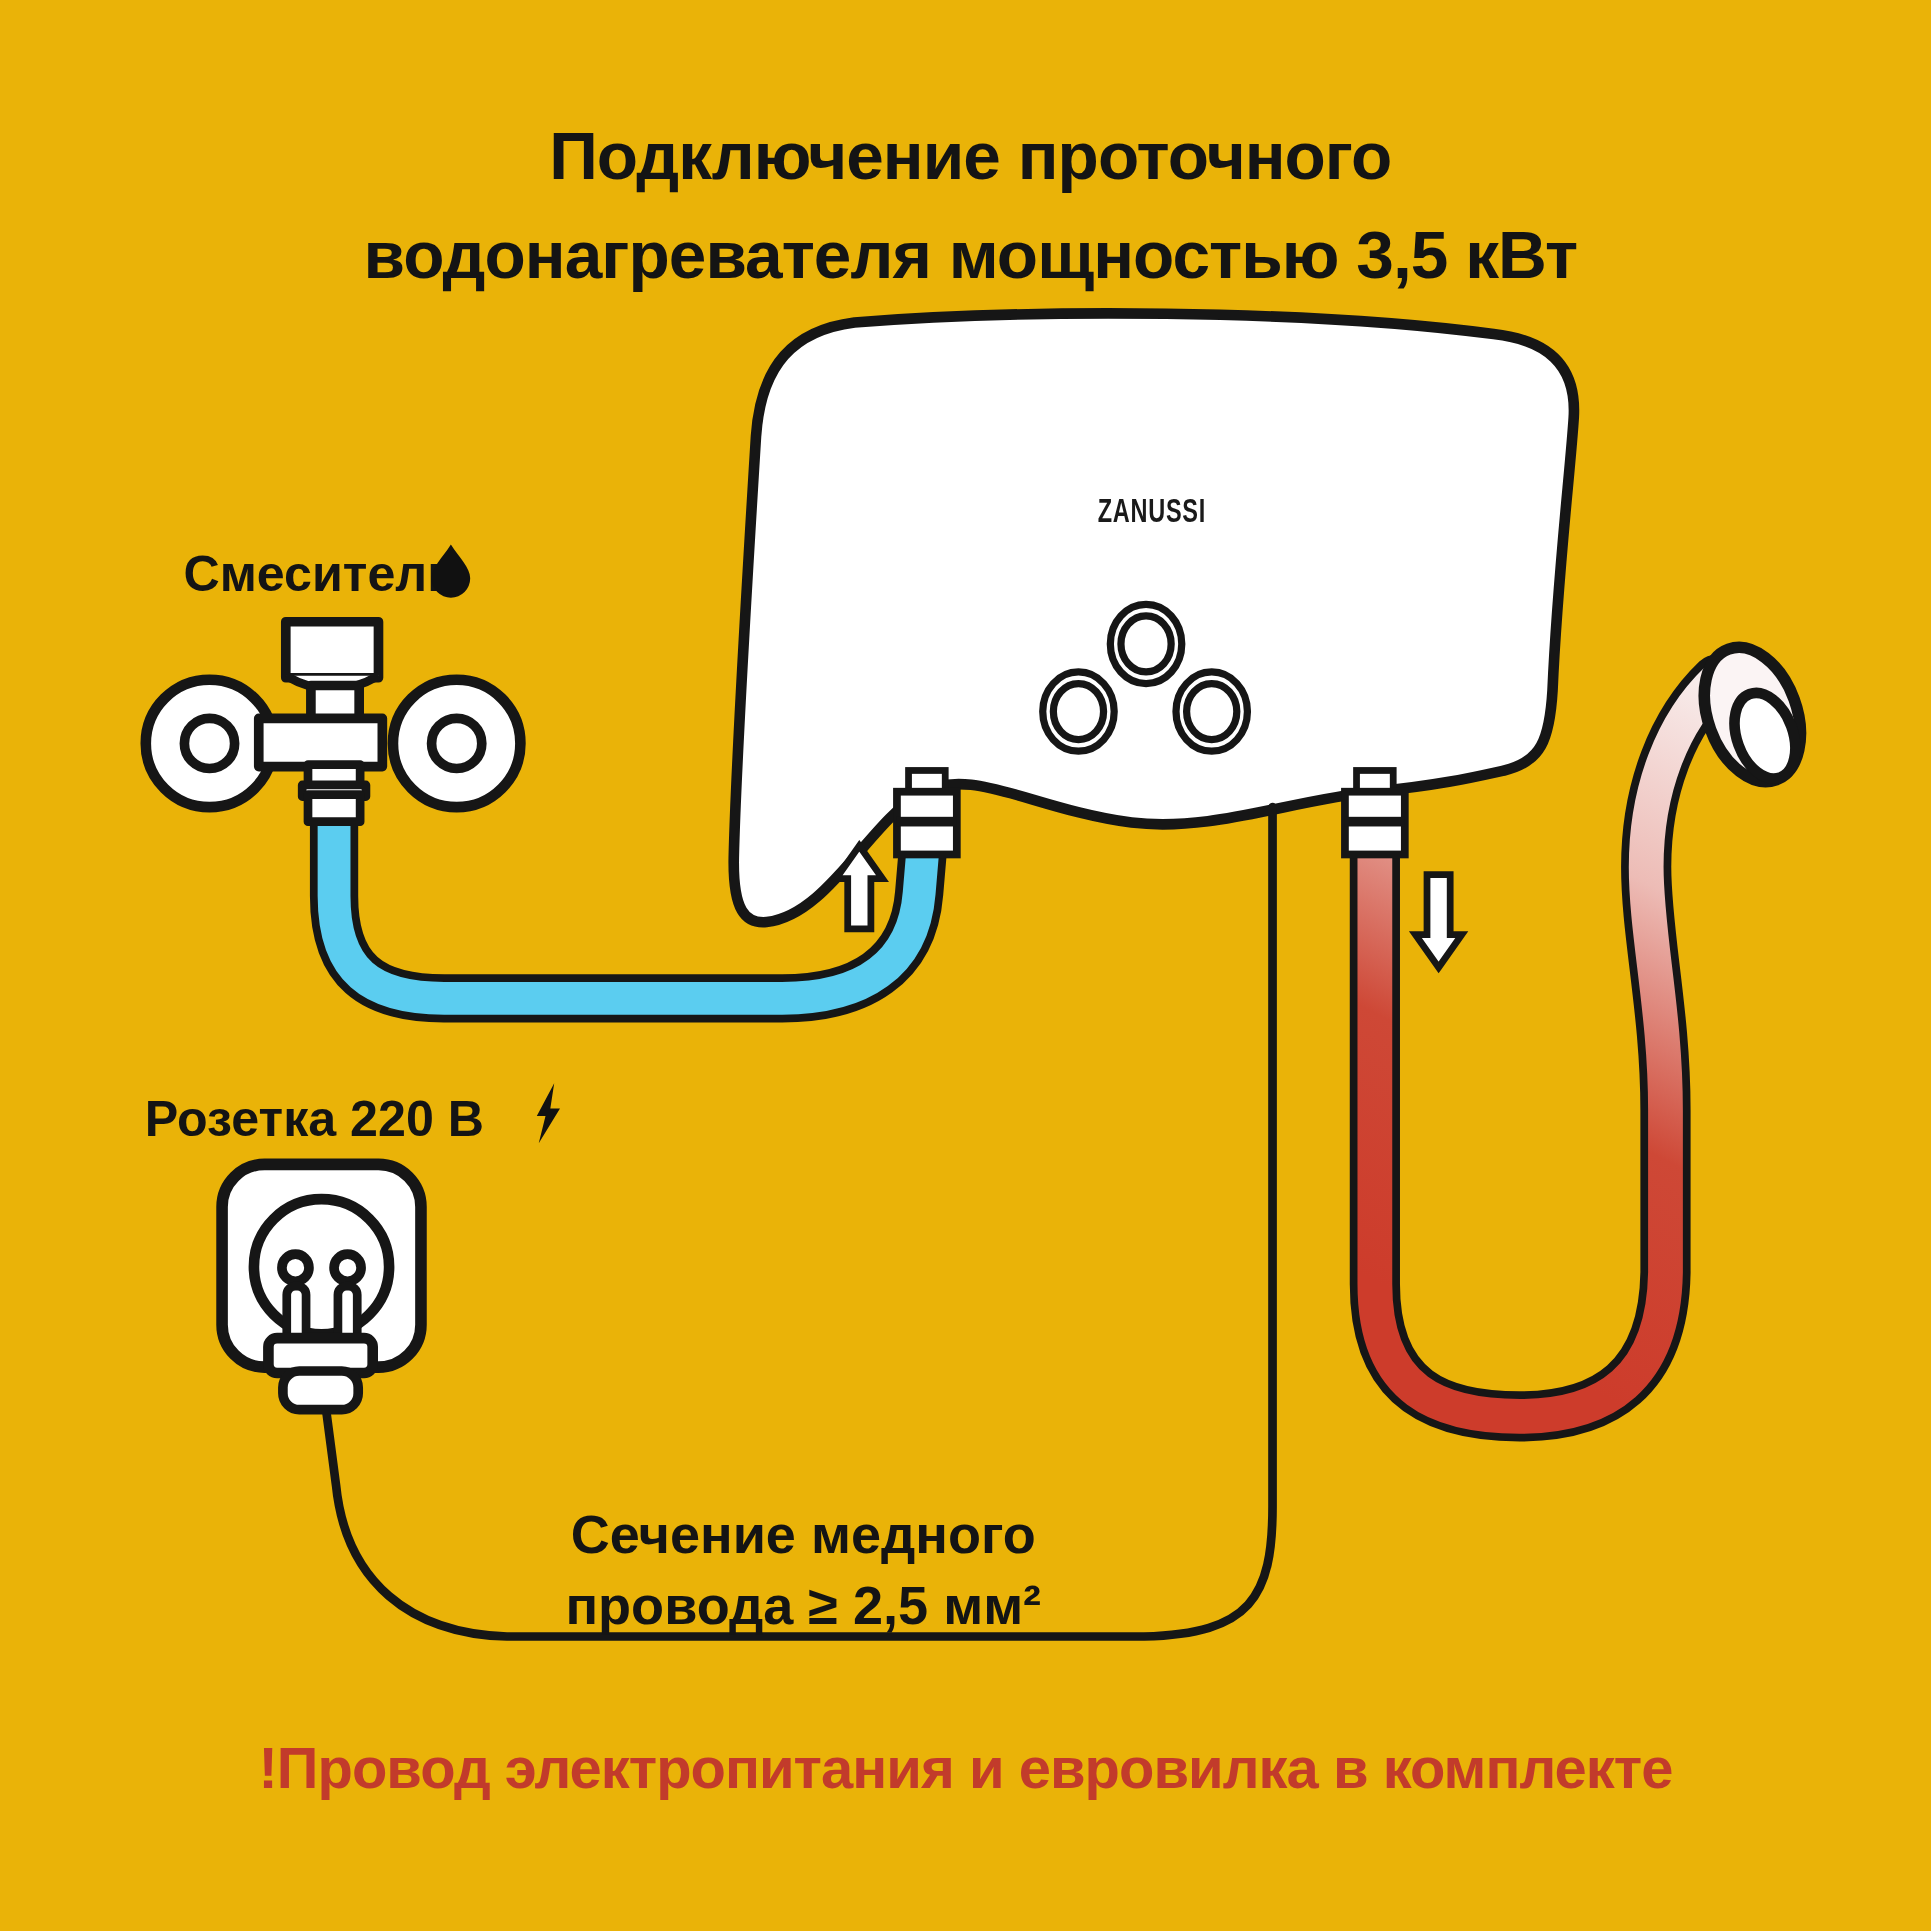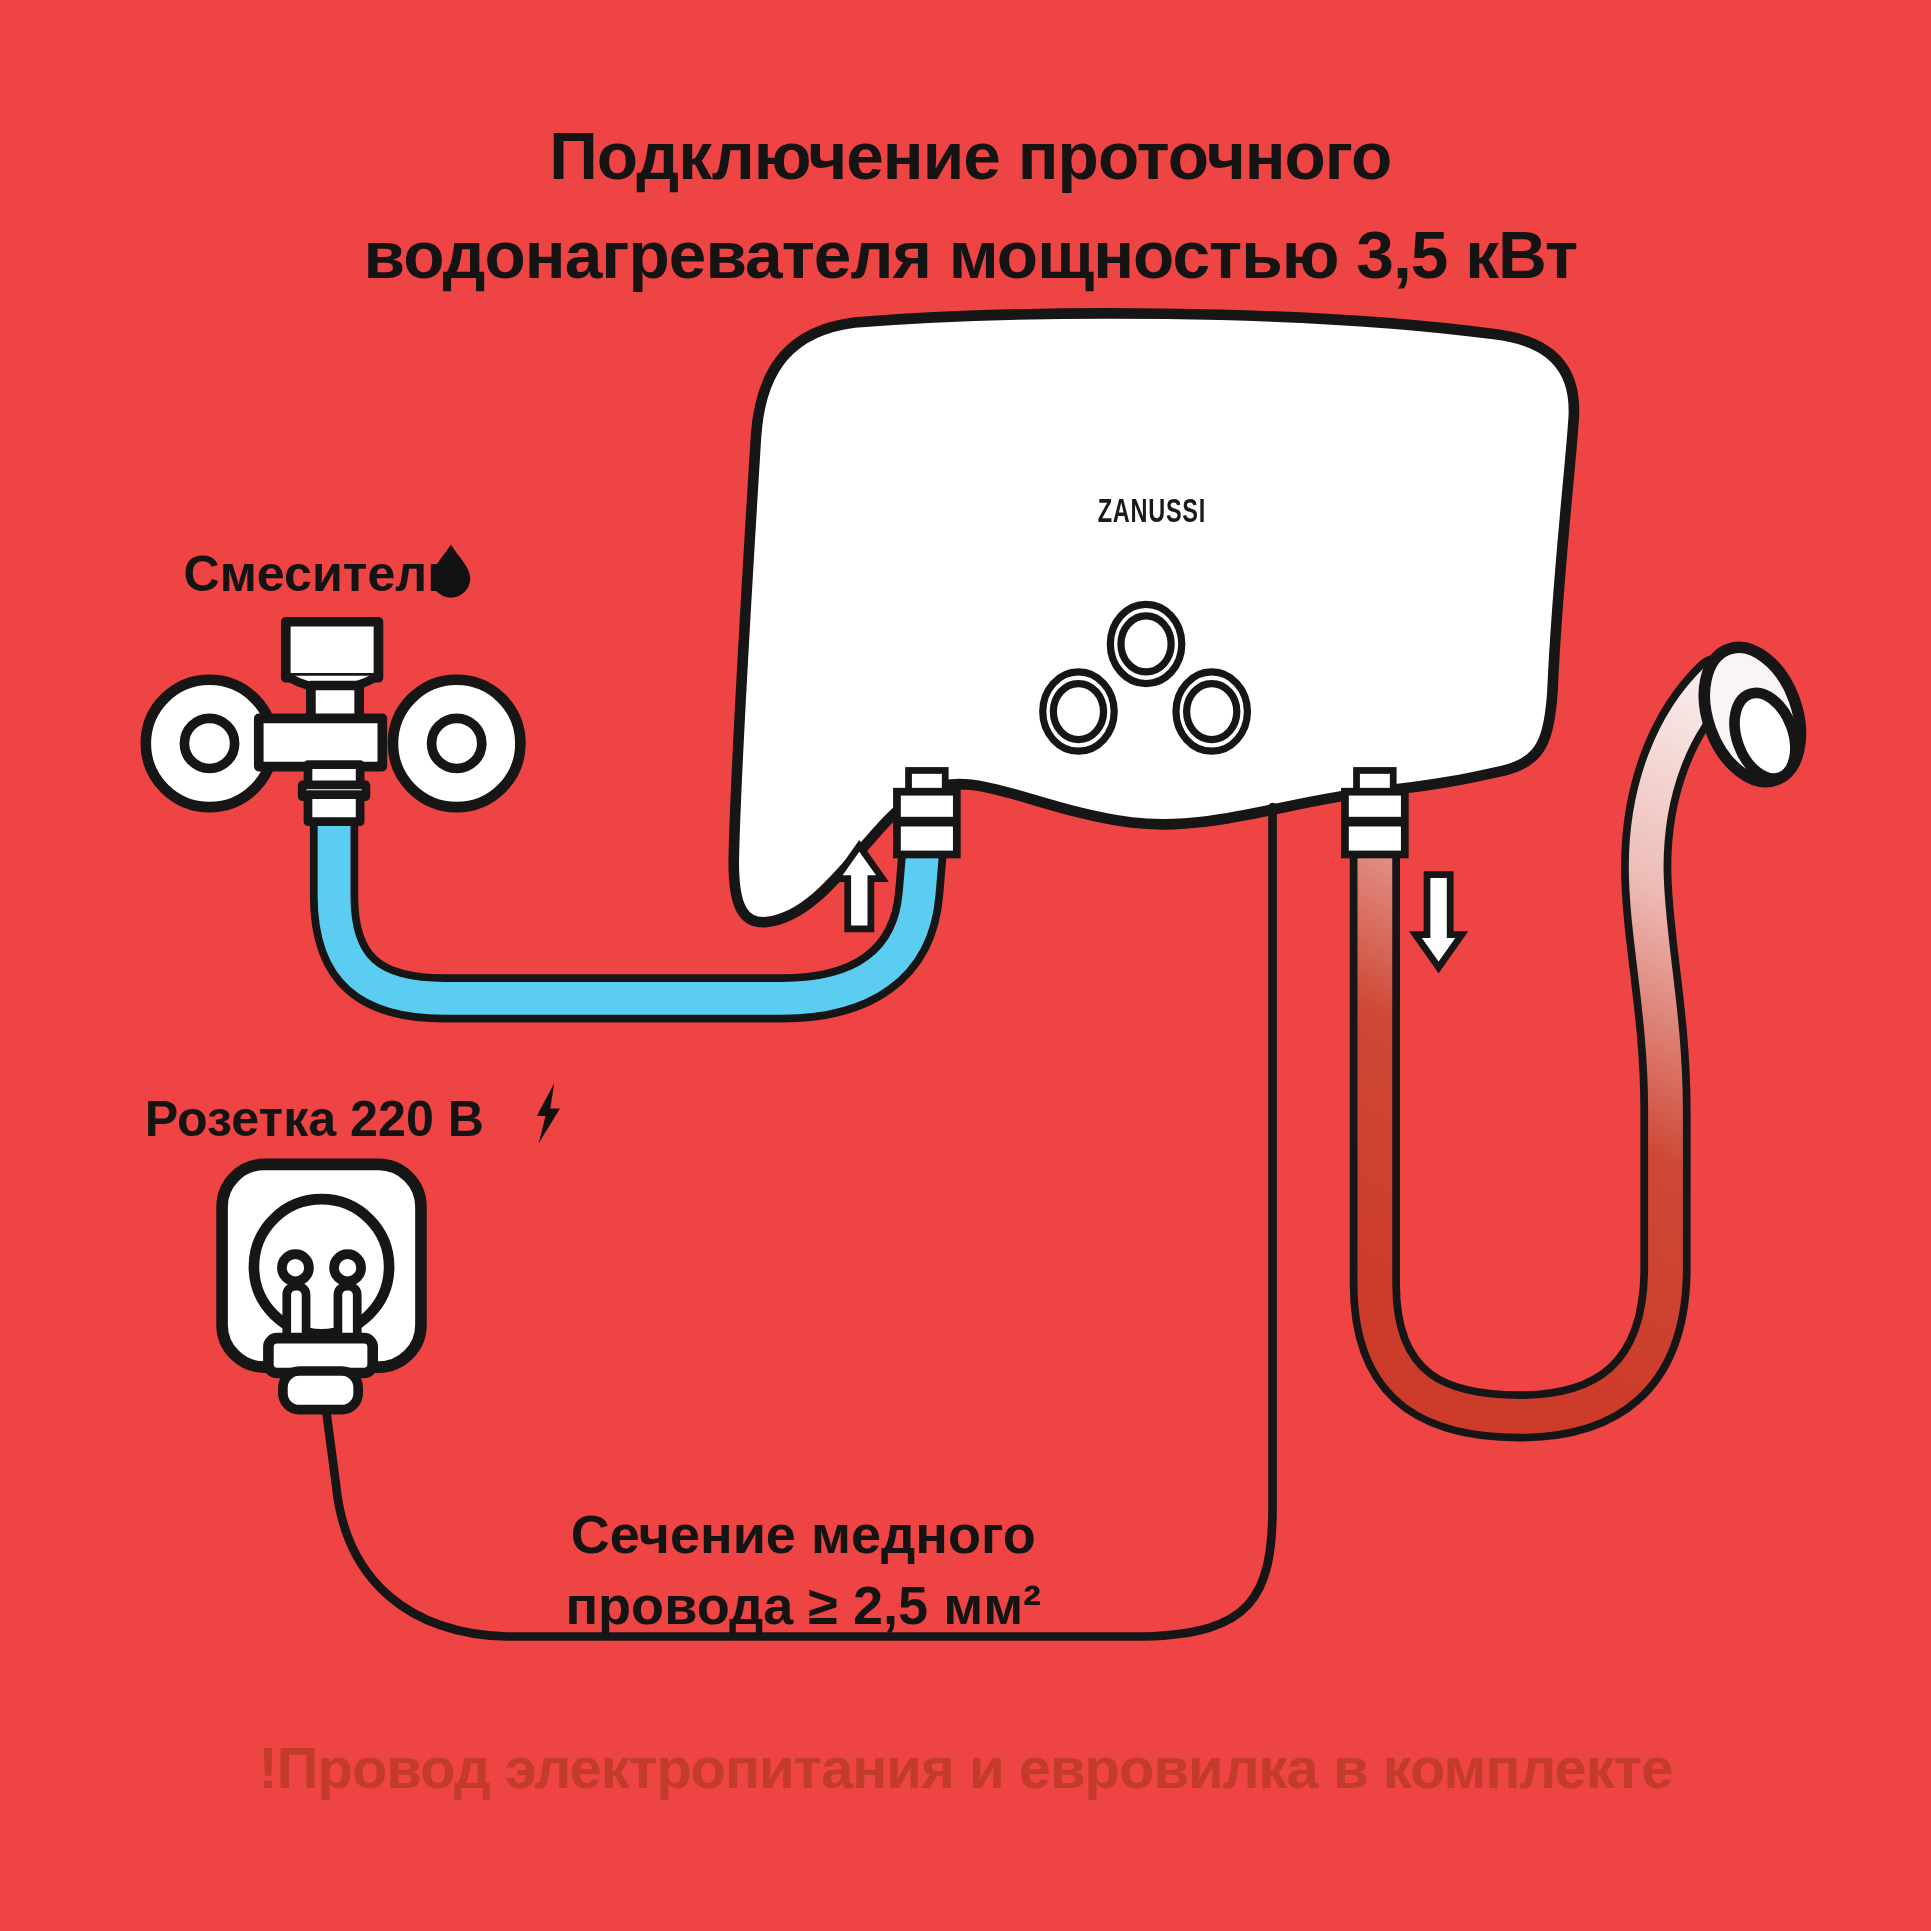--- a/index.html
+++ b/index.html
@@ -1,19 +1,19 @@
 <!DOCTYPE html>
 <html style="--outline: #161616; --cold-hose: #5BCDF0; --hot-hose: #CD3C2B; --hot-hose-mid: #EDBCB6; --hot-hose-faded: #F8ECEB; --accent-text: #C23B2B;"><head>
 <meta charset="utf-8">
 <style>
   html,body{margin:0;padding:0;background:#ffffff;}
   .canvas{
     position:relative;
     width:1931px;height:1931px;
-    background:#ef4444;
+    background:#eab308;
     font-family:"Liberation Sans", sans-serif;
     overflow:hidden;
   }
   svg{position:absolute;inset:0;display:block;}
   text{font-family:"Liberation Sans", sans-serif;}
   .title-text{font-size:70px;font-weight:bold;fill:#141414;letter-spacing:-1px;}
   .label-text{font-size:52px;font-weight:bold;fill:#141414;}
   .note-text{font-size:56px;font-weight:bold;fill:#141414;}
   .footer-text{font-size:60px;font-weight:bold;fill:var(--accent-text,#C23B2B);letter-spacing:-1px;}
   .brand-text{font-size:34px;font-weight:bold;fill:#1a1a1a;letter-spacing:1px;}

